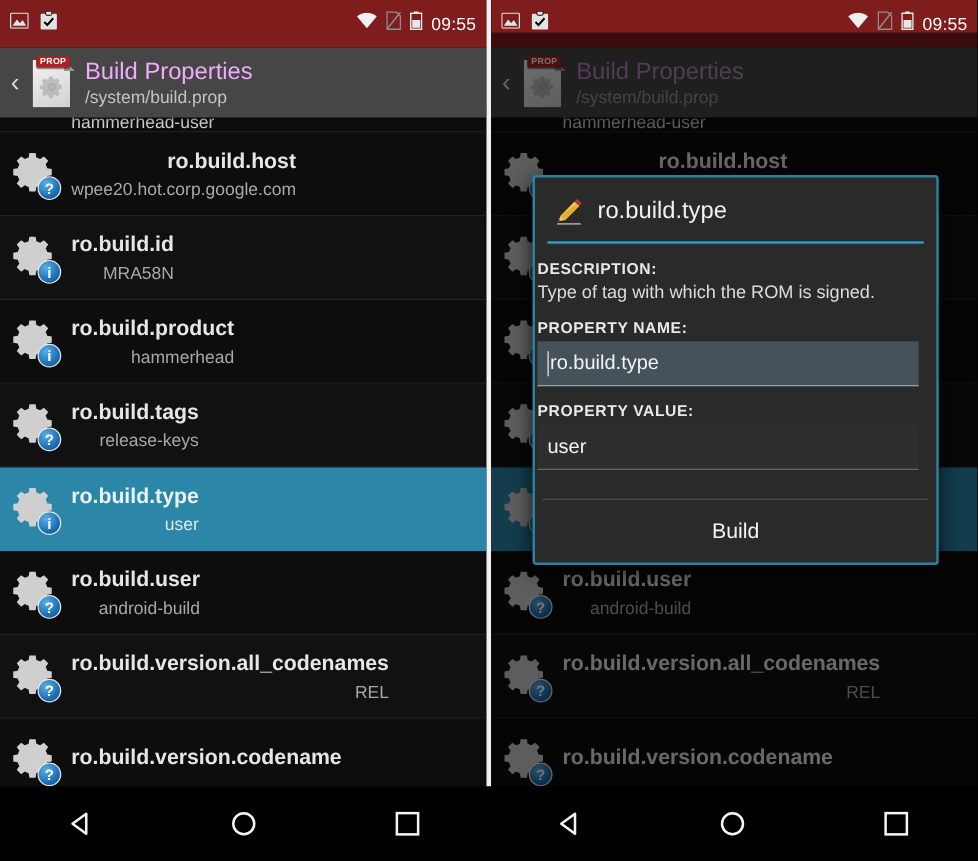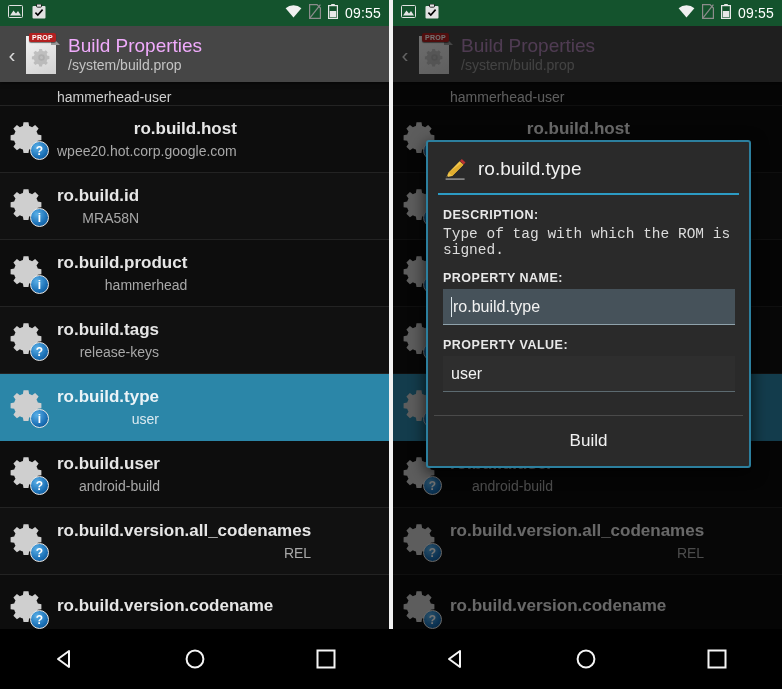--- a/index.html
+++ b/index.html
@@ -8,21 +8,21 @@
     background: #000;
     font-family: "Liberation Sans", sans-serif;
     overflow: hidden;
   }
   .stage { position: relative; width: 782px; height: 689px; background:#000; display:flex; }
   .panel { position: relative; width: 389px; height: 689px; background:#0c0c0c; overflow:hidden; }
   .panel-divider { width: 4px; height:689px; background:#f2f2f2; }
 
   
   .statusbar {
-    height: 26px; background:#14532d; display:flex; align-items:center;
+    height: 38px; background:#7f1d1d; display:flex; align-items:center;
     padding: 0 8px; position:relative; z-index:5;
   }
   .sb-left { display:flex; align-items:center; gap:9px; }
   .sb-right { display:flex; align-items:center; gap:7px; margin-left:auto; }
   .sb-clock { color:#fff; font-size:14px; letter-spacing:0.2px; }
   .ic { display:block; }
 
   
   .header {
     height: 56px; background:#464646; display:flex; align-items:center;
@@ -91,23 +91,23 @@
   .panel.modal .htitle, .panel.modal .hsub { opacity:.62; }
 
   .dialog {
     position:absolute; left:33px; top:140px; width:325px; z-index:10;
     background:#2a2a2a; border:2px solid #2c7f9e; border-radius:3px;
     box-shadow: 0 4px 16px rgba(0,0,0,.75);
   }
   .dlg-title { display:flex; align-items:center; gap:10px; padding:14px 14px 11px 14px; }
   .dlg-title-text { color:#f0f0f0; font-size:19px; }
   .dlg-rule { height:2px; background:#2c9bc4; margin:0 10px; }
-  .dlg-body { padding:13px 14px 6px 15px; }
+  .dlg-body { padding:13px 14px 6px 2px; }
   .lbl { color:#e8e8e8; font-size:12.5px; font-weight:bold; letter-spacing:.5px; margin-bottom:4px; }
-  .desc { color:#dcdcdc; font-size:14.5px; margin-bottom:13px;font-family:Liberation Mono, monospace; }
+  .desc { color:#dcdcdc; font-size:14.5px; margin-bottom:13px; }
   .field {
     height:36px; display:flex; align-items:center; padding:0 8px;
     color:#f2f2f2; font-size:16px; margin-bottom:13px; position:relative;
     border-bottom:1px solid #5c6a70;
   }
   .field.focused { background:#46525a; border-bottom-color:#8fa2ab; }
   .field.plain { background:#2e2e2e; }
   .caret { width:1px; height:20px; background:#dfe8ec; margin-right:1px; }
   .dlg-actions { display:flex; border-top:1px solid #4a4a4a; margin:4px 6px 0 6px; }
   .dlg-btn {

